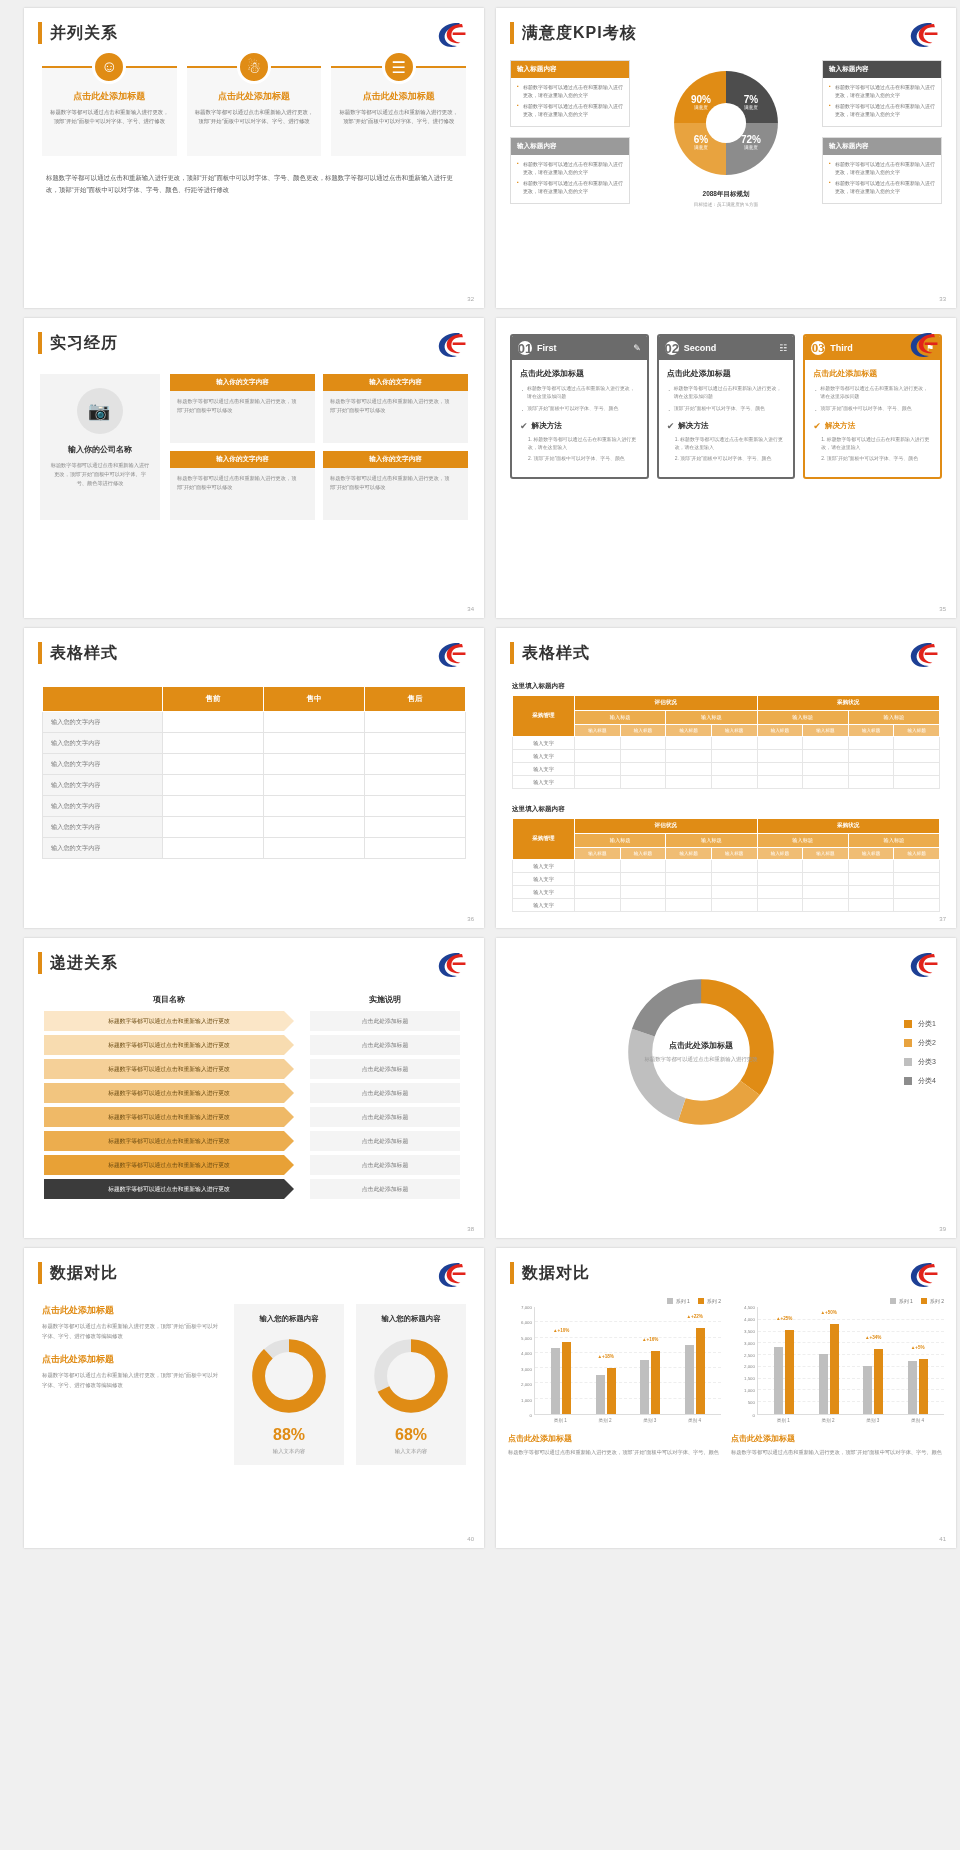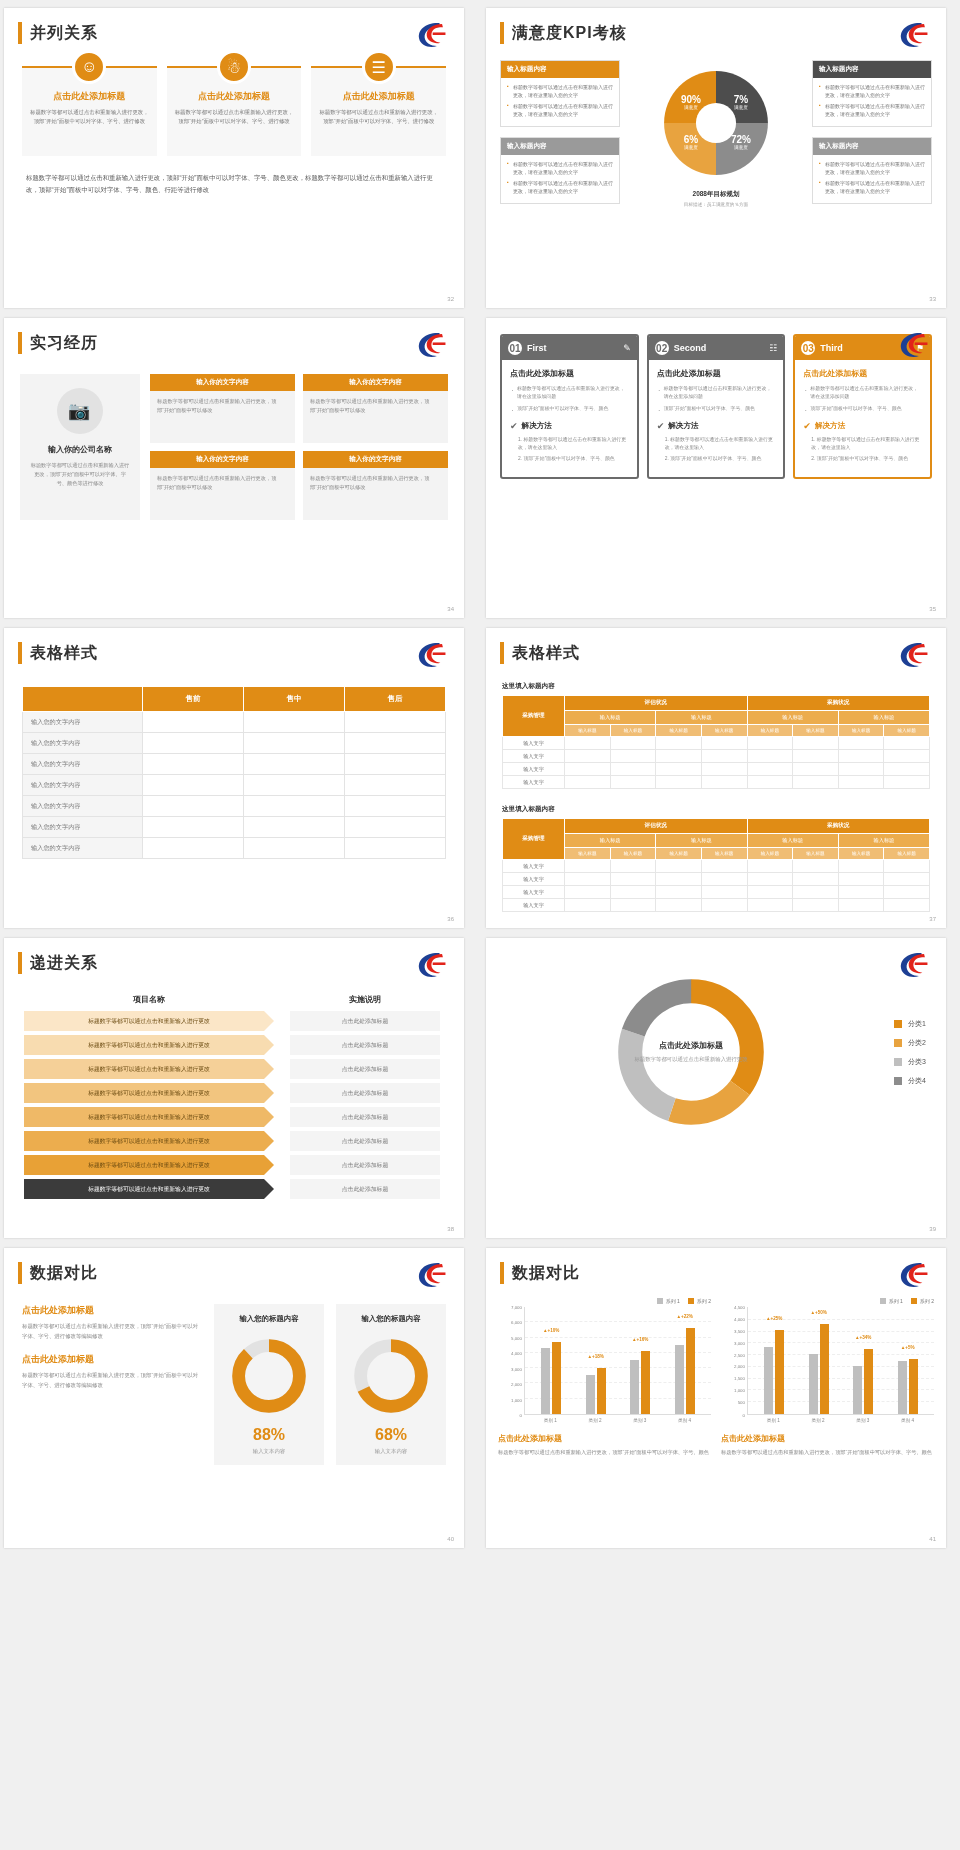--- a/index.html
+++ b/index.html
@@ -7,21 +7,21 @@
     width: 960px;
     background: #f0f0f0;
     font-family: "Liberation Sans", sans-serif;
   }
   body { padding: 0; }
 
   .deck {
     display: grid;
     grid-template-columns: 1fr 1fr;
     gap: 10px 12px;
-    padding: 8px 4px;
+    padding: 8px 24px;
   }
   .slide {
     background: #ffffff;
     width: 460px;
     height: 300px;
     position: relative;
     overflow: hidden;
     box-shadow: 0 0 2px rgba(0,0,0,0.18);
   }
 
@@ -115,25 +115,25 @@
   
   .s35-wrap { display: flex; gap: 8px; padding: 16px 14px 0; }
   .s35-card { flex: 1; border: 2px solid #6b6b6b; border-radius: 3px; overflow: hidden; }
   .s35-card.hl { border-color: #E08C15; }
   .s35-head {
     background: #6b6b6b; color: #fff; display: flex; align-items: center;
     padding: 5px 6px; gap: 5px;
   }
   .s35-card.hl .s35-head { background: #E08C15; }
   .s35-no {
-    background: #fff; color: #6b6b6b; font-size: 10px; font-weight: bold;
+    background: #fff; color: #6b6b6b; font-size: 13px; font-weight: bold;
     width: 14px; height: 14px; border-radius: 50%;
     display: flex; align-items: center; justify-content: center;
   }
-  .s35-card.hl .s35-no { color: #E08C15; }
+  .s35-card.hl .s35-no { color: #E08C15; font-family: Liberation Serif, serif; }
   .s35-en { font-size: 9px; font-weight: bold; flex: 1; }
   .s35-ic { font-size: 9px; }
   .s35-body { padding: 8px 8px 10px; }
   .s35-t { font-size: 8px; font-weight: bold; color: #333; margin-bottom: 6px; }
   .s35-card.hl .s35-t { color: #E08C15; }
   .s35-li { font-size: 4.9px; color: #888; line-height: 1.65; margin-bottom: 4px; padding-left: 7px; position: relative; }
   .s35-li:before { content: "·"; position: absolute; left: 1px; top: -2px; font-size: 9px; color: #aaa; }
   .s35-sub { display: flex; align-items: center; gap: 4px; margin: 8px 0 5px; }
   .s35-sub-t { font-size: 7.6px; font-weight: bold; color: #333; }
   .s35-card.hl .s35-sub-t { color: #E08C15; }

